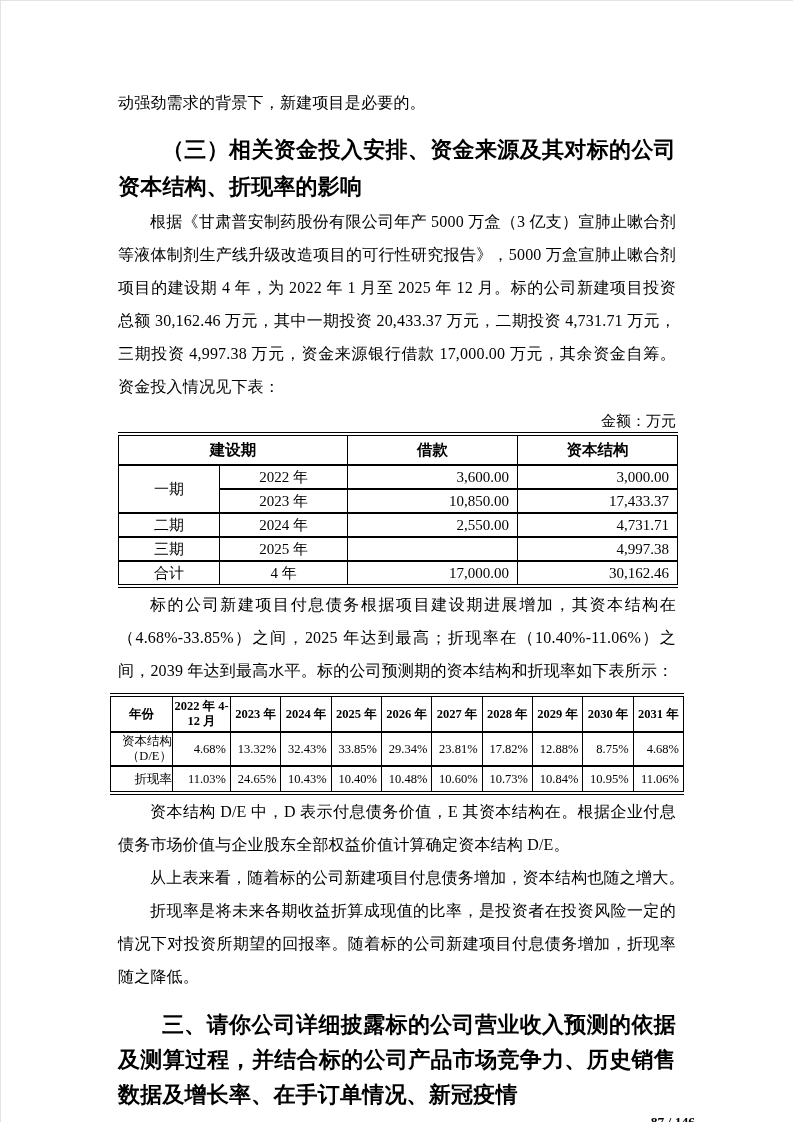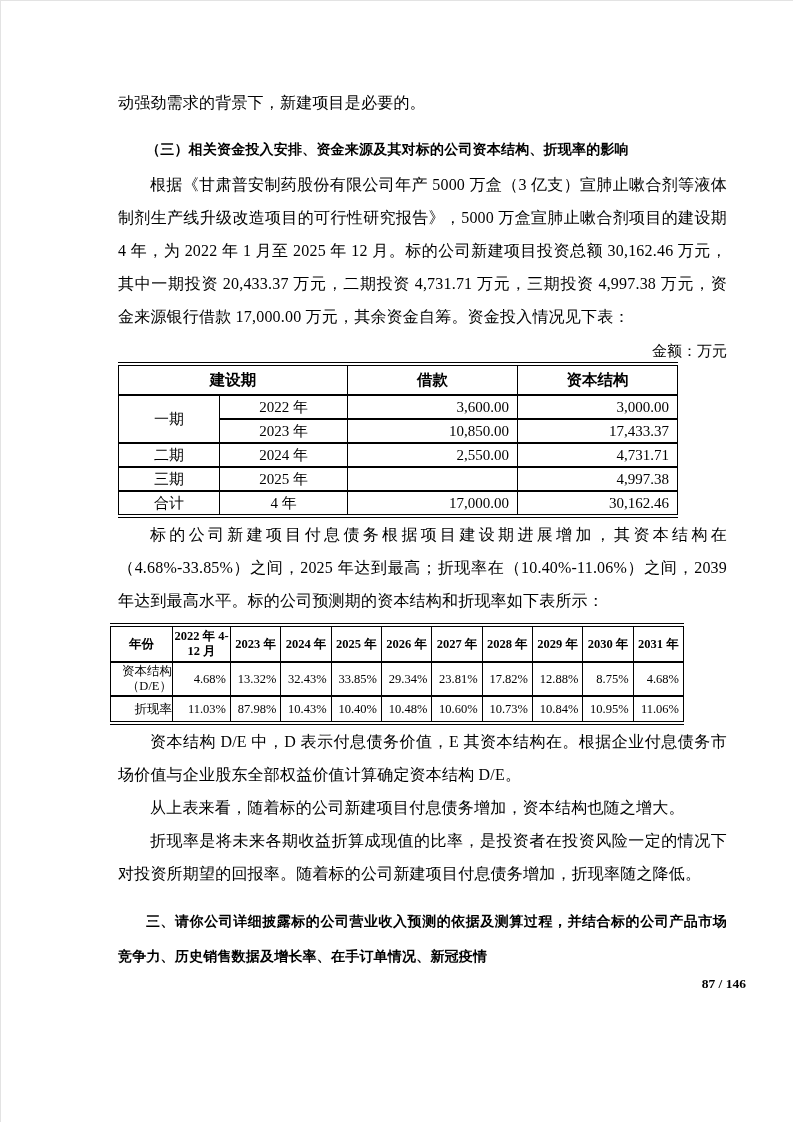--- a/index.html
+++ b/index.html
@@ -3,31 +3,31 @@
 <meta charset="utf-8">
 <style>
   html,body { margin:0; padding:0; background:#ffffff; }
   body {
     width:793px; height:1122px; position:relative; overflow:hidden;
     font-family:"Liberation Serif","DejaVu Serif",serif;
     color:#000;
   }
   .page {
     width:793px; height:1122px; box-sizing:border-box;
-    padding:86px 66px 0 118px;
+    padding:86px 117px 0 118px;
     box-shadow: inset 1px 1px 0 #e3e3e3;
   }
   p.body {
     font-size:16px; line-height:33px; margin:0;
     text-align:justify; letter-spacing:0.2px;
   }
   .ind { text-indent:2em; }
   .one { white-space:nowrap; }
   h2.h-sub, h2.h-q {
-    font-size:14px; font-weight:bold; line-height:37px;
+    font-size:22px; font-weight:bold; line-height:37px;
     margin:12px 0 0 0; text-indent:2em; text-align:justify; letter-spacing:0.2px;
   }
   h2.h-q { margin-top:14px; line-height:35px; }
   .unit-note {
     text-align:right; font-size:15px; line-height:18px; margin-top:9px;
   }
   table { border-collapse:collapse; table-layout:fixed; }
   
   .t1 {
     width:559px; font-size:15px; margin-top:2px;
@@ -160,21 +160,21 @@
         <td class="n">29.34%</td>
         <td class="n">23.81%</td>
         <td class="n">17.82%</td>
         <td class="n">12.88%</td>
         <td class="n">8.75%</td>
         <td class="n">4.68%</td>
       </tr>
       <tr class="r-last">
         <td class="lbl">折现率</td>
         <td class="n">11.03%</td>
-        <td class="n">87.98%</td>
+        <td class="n">24.65%</td>
         <td class="n">10.43%</td>
         <td class="n">10.40%</td>
         <td class="n">10.48%</td>
         <td class="n">10.60%</td>
         <td class="n">10.73%</td>
         <td class="n">10.84%</td>
         <td class="n">10.95%</td>
         <td class="n">11.06%</td>
       </tr>
     </tbody>

